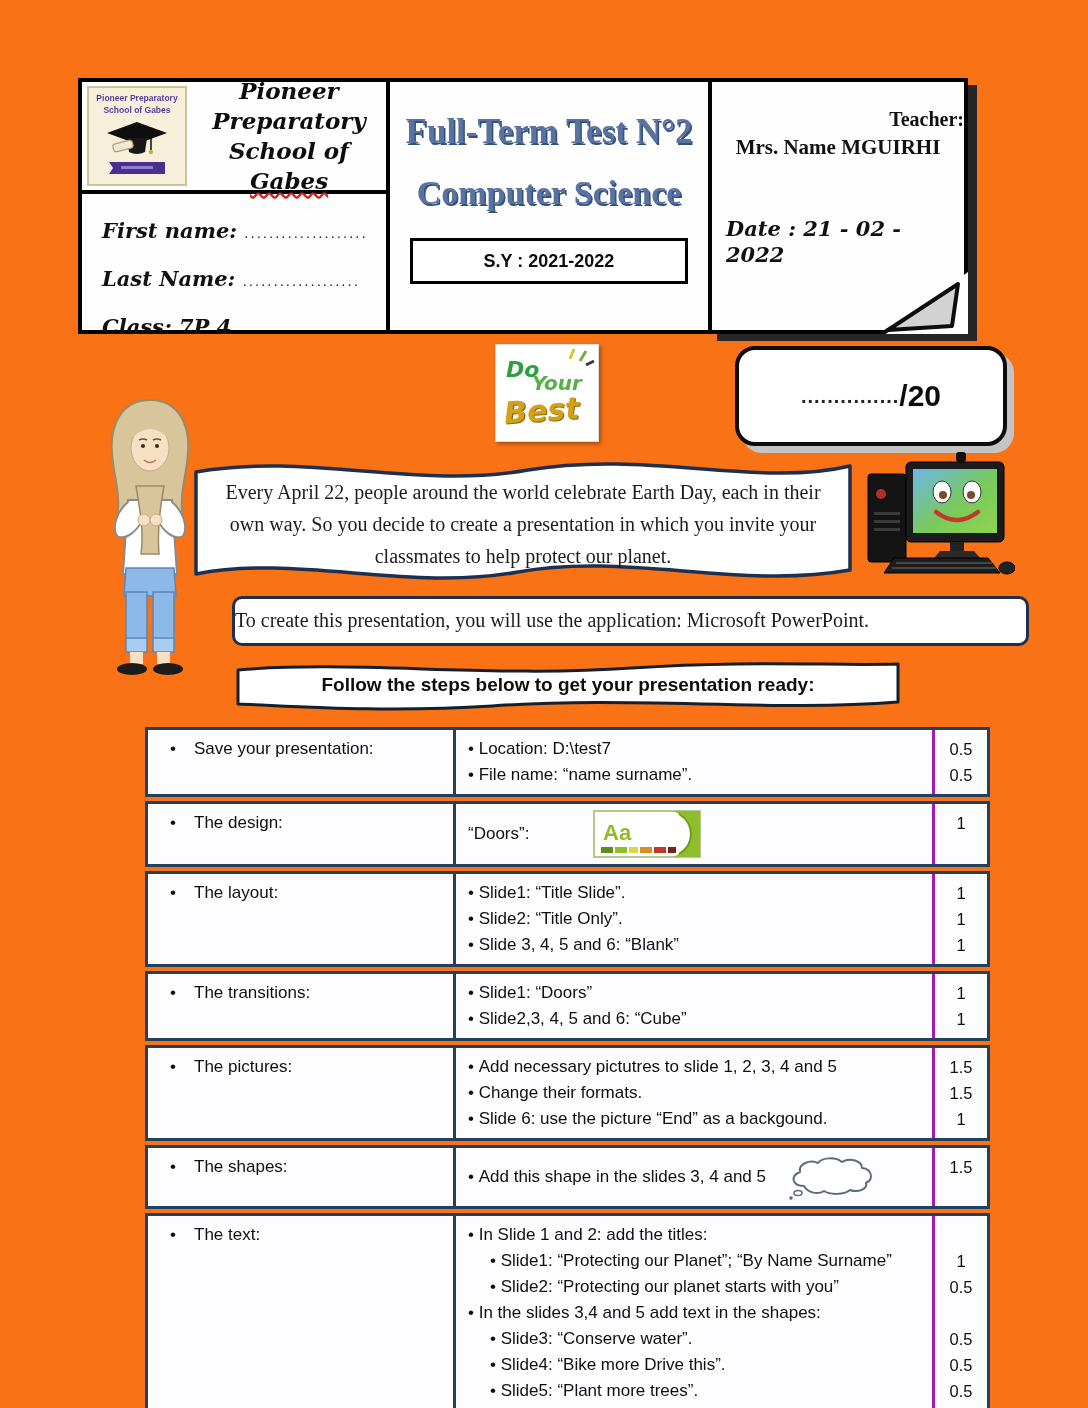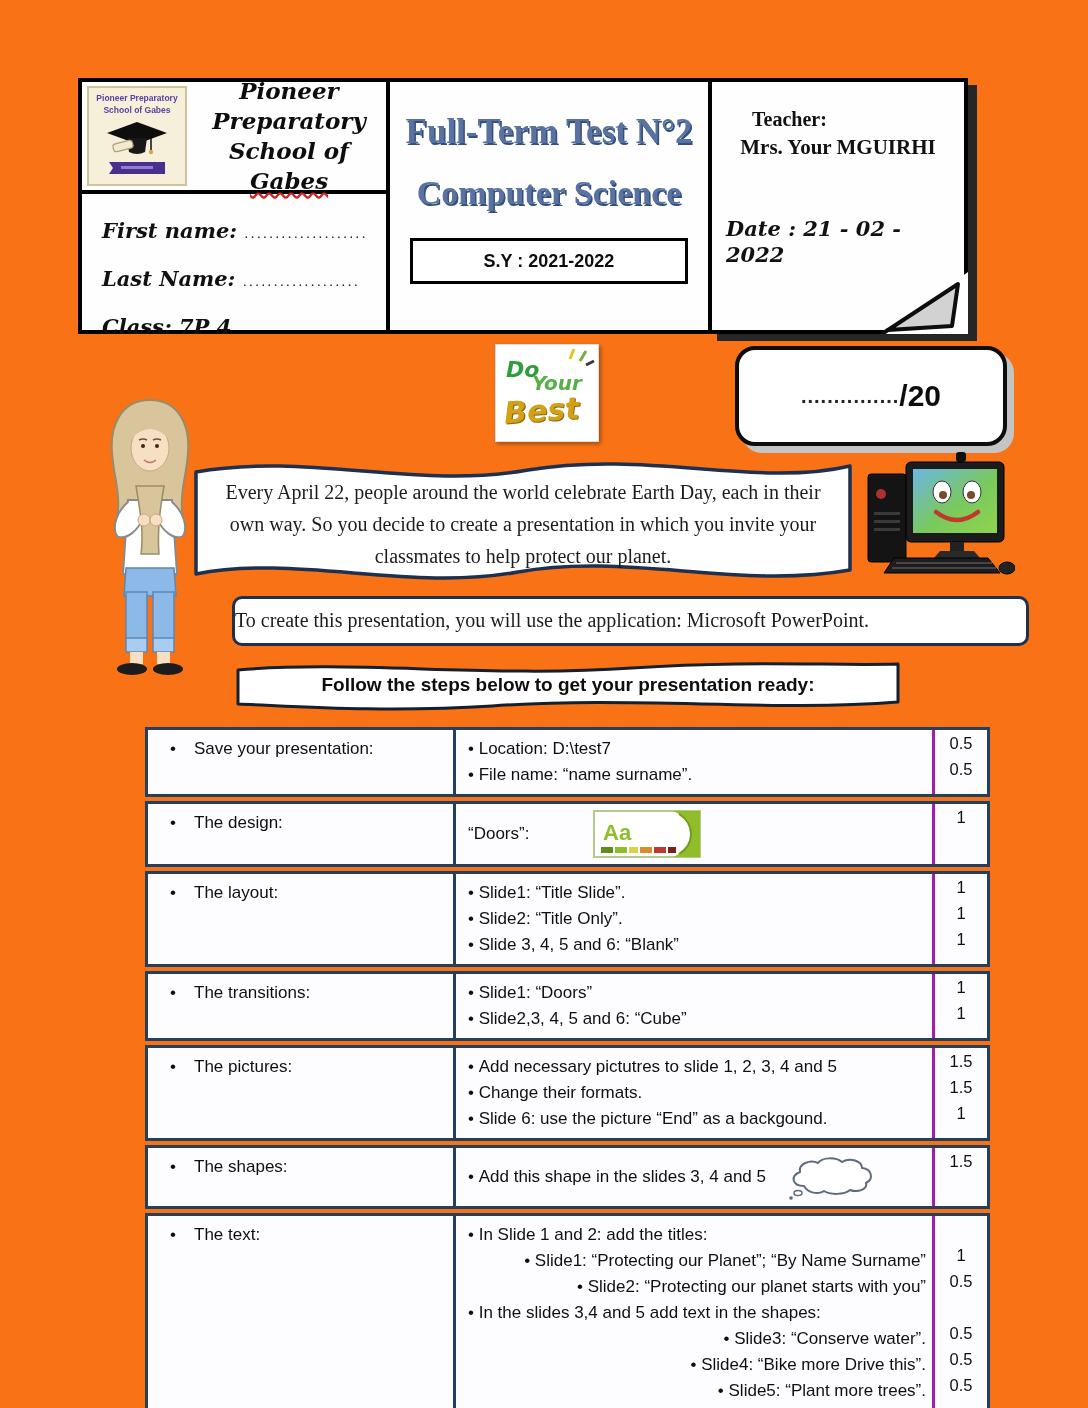--- a/index.html
+++ b/index.html
@@ -17,21 +17,21 @@
   .gabes{text-decoration:underline wavy #c22;text-underline-offset:3px;}
   .fields{border-top:4px solid #000;padding:14px 10px 0 20px;}
   .fieldline{font:bold italic 21px/46px "DejaVu Serif",serif;white-space:nowrap;}
   .dots{font:15px/46px "Liberation Sans",sans-serif;letter-spacing:2px;color:#222;}
   .title1{margin-top:30px;text-align:center;font:bold 35px/40px "Liberation Serif",serif;
           color:#5a729f;text-shadow:1.5px 1.5px 0 #32507e;}
   .title2{margin-top:22px;text-align:center;font:bold 34px/38px "Liberation Serif",serif;
           color:#5a729f;text-shadow:1.5px 1.5px 0 #32507e;}
   .sybox{margin:26px auto 0 auto;width:272px;height:40px;border:3px solid #000;
          font:bold 18px/40px "Liberation Sans",sans-serif;text-align:center;color:#0d0d0d;background:#fff;}
-  .tlabel{margin-top:24px;text-align:left;font:bold 20px/26px "Liberation Serif",serif;padding-left:40px;}
+  .tlabel{margin-top:24px;text-align:right;font:bold 20px/26px "Liberation Serif",serif;padding-left:40px;}
   .tname{text-align:center;font:bold 21px/30px "Liberation Serif",serif;}
   .tdate{margin:54px 0 0 14px;font:bold italic 21px/26px "DejaVu Serif",serif;}
   .fold{position:absolute;right:-4px;bottom:-4px;width:86px;height:62px;}
 
   
   .badge{position:absolute;left:495px;top:344px;width:102px;height:96px;background:#fff;
          box-shadow:2px 2px 4px rgba(0,0,0,.35);border:1px solid #ddd;}
   .badge .w1{position:absolute;left:10px;top:12px;font:bold italic 22px "DejaVu Sans",sans-serif;color:#2f9e3f;}
   .badge .w2{position:absolute;left:36px;top:26px;font:bold italic 20px "DejaVu Sans",sans-serif;color:#55b047;}
   .badge .w3{position:absolute;left:8px;top:48px;font:bold italic 30px "DejaVu Sans",sans-serif;color:#d4a017;
@@ -61,22 +61,22 @@
   
   .steps{position:absolute;left:145px;top:727px;width:845px;}
   .trow{display:flex;border:3px solid #23405e;background:#fdfdff;margin-bottom:4px;box-sizing:border-box;}
   .tcell{box-sizing:border-box;}
   .tcell.task{width:308px;border-right:3px solid #23405e;padding:6px 8px 6px 46px;position:relative;}
   .task-text{font:17px/26px "Liberation Sans",sans-serif;color:#0f0f0f;}
   .task-text::before{content:"\2022";position:absolute;left:22px;font-size:17px;}
   .tcell.desc{flex:1;border-right:3px solid #a21caf;padding:6px 6px 6px 12px;}
   .ditem{font:17px/26px "Liberation Sans",sans-serif;color:#0f0f0f;display:flex;align-items:center;}
   .ditem.bullet > span::before{content:"\2022\00a0";}
-  .ditem.ind1{margin-left:22px;justify-content:flex-end;}
-  .tcell.points{width:52px;text-align:center;padding:0 2px;}
+  .ditem.ind1{margin-left:22px;}
+  .tcell.points{width:52px;text-align:center;padding:6px 2px;}
   .pline{font:16.5px/26px "Liberation Sans",sans-serif;color:#0f0f0f;}
   .inline-art{margin-left:64px;}
   .inline-cloud{margin-left:16px;margin-top:2px;}
 </style>
 </head>
 <body>
 
 <div class="page">
 
   <div class="hbox left">
@@ -114,21 +114,21 @@
   </div>
 
   <div class="hbox mid">
     <div class="title1">Full-Term Test N°2</div>
     <div class="title2">Computer Science</div>
     <div class="sybox">S.Y : 2021-2022</div>
   </div>
 
   <div class="hbox right">
     <div class="tlabel">Teacher:</div>
-    <div class="tname">Mrs. Your MGUIRHI</div>
+    <div class="tname">Mrs. Name MGUIRHI</div>
     <div class="tdate">Date : 21 - 02 - 2022</div>
     <svg class="fold" viewBox="0 0 86 62">
       <polygon points="0,62 86,62 86,0" fill="#ffffff"></polygon>
       <path d="M6,58 L76,12 L70,54 Z" fill="#d2d2d2" stroke="#0d0d0d" stroke-width="4" stroke-linejoin="round"></path>
       <line x1="6" y1="58" x2="0" y2="62" stroke="#0d0d0d" stroke-width="4"></line>
     </svg>
   </div>
 
   <div class="badge">
     <span class="w1">Do</span>

